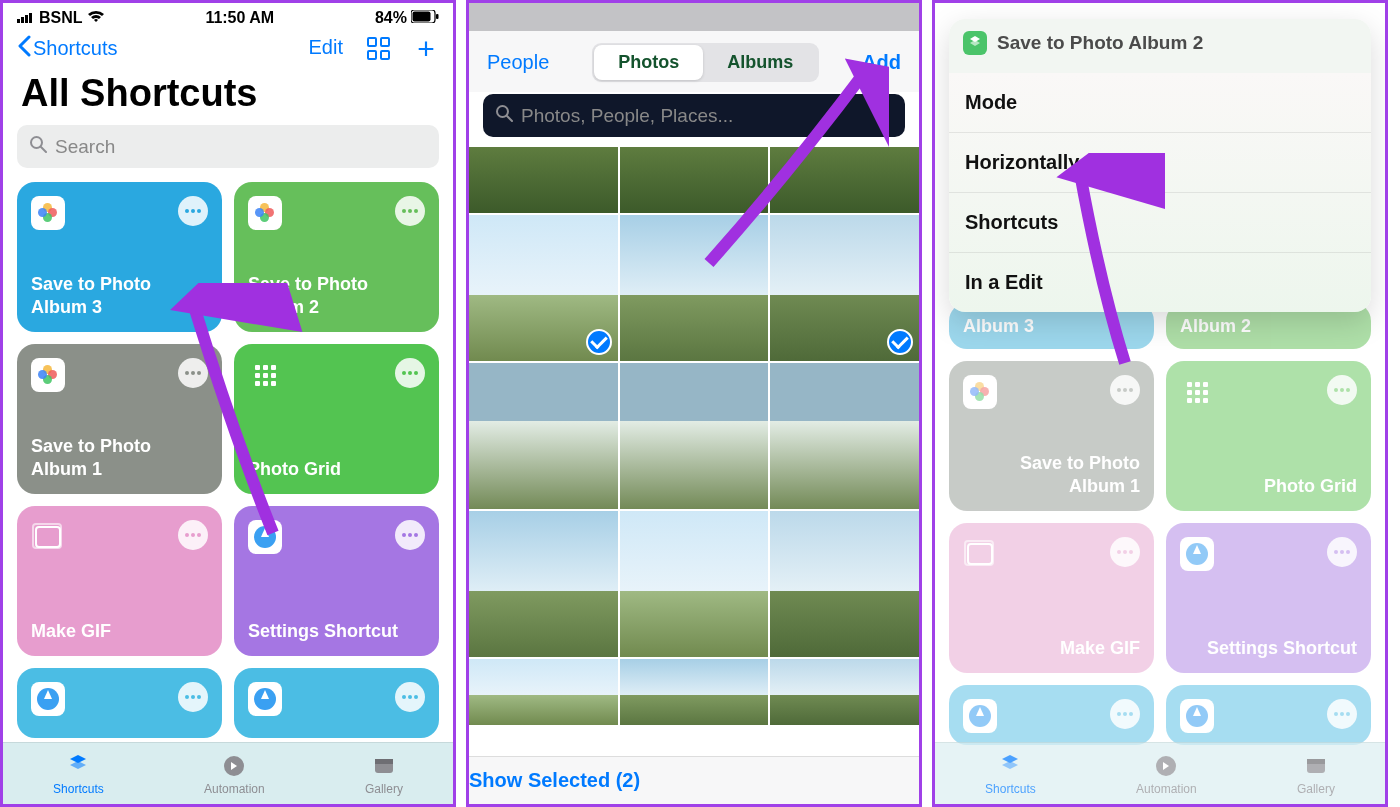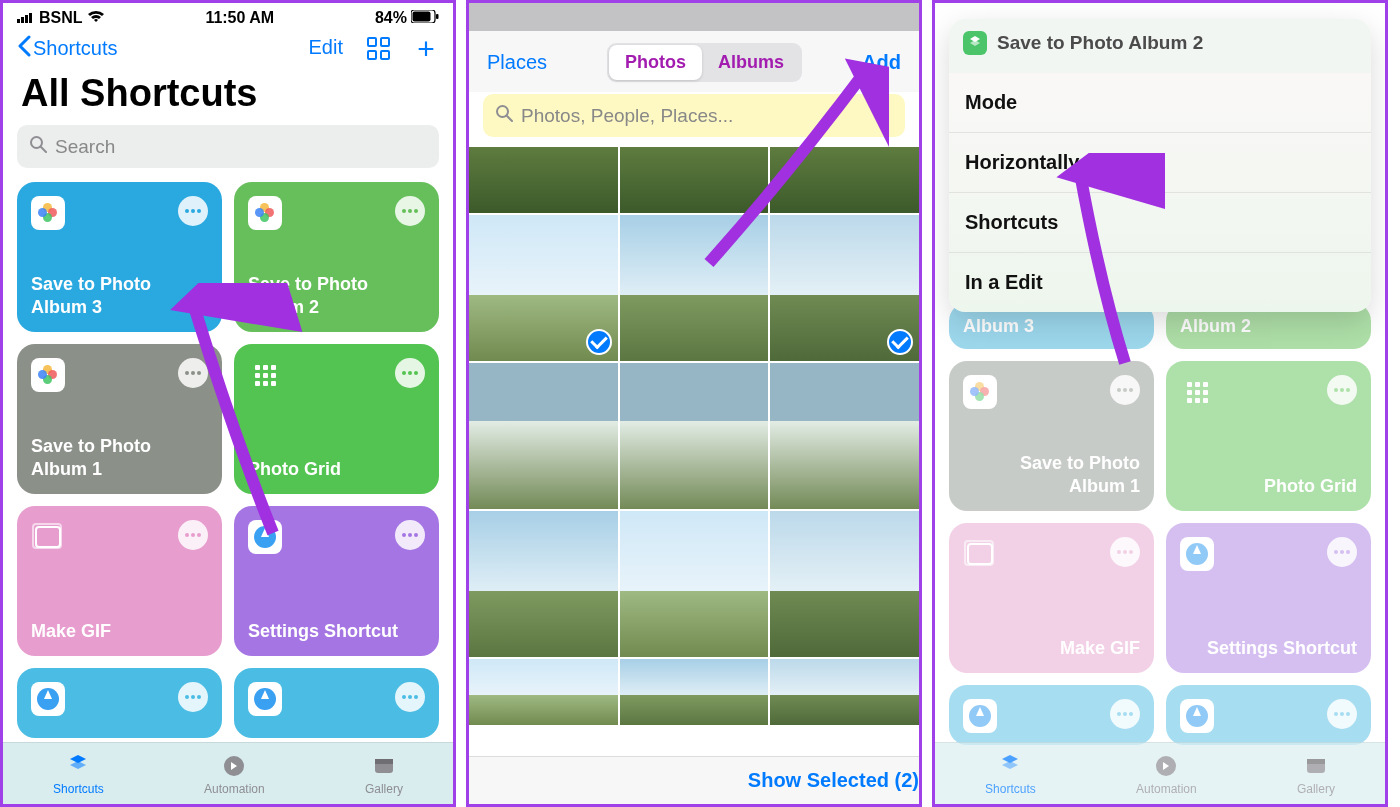--- a/index.html
+++ b/index.html
@@ -123,44 +123,44 @@
 
   
   .p2-dim { height:28px; background:#c3c3c6; }
   .p2-header {
     display:flex; align-items:center; justify-content:space-between;
     padding: 12px 18px 10px; background:#f7f7f8;
   }
   .segmented {
     display:flex; background:#e3e3e6; border-radius:9px; padding:2px; font-size:18px; font-weight:600;
   }
-  .segmented div { padding:7px 16px; border-radius:8px; color:#a21caf; }
+  .segmented div { padding:7px 24px; border-radius:8px; color:#14532d; }
   .segmented .sel { background:#fff; box-shadow: 0 1px 3px rgba(0,0,0,.15); }
   .blue-btn { color:#007aff; font-size:20px; }
   .add-btn { font-weight:700; }
-  .p2-search { margin: 2px 14px 10px; background:#fef9c3; }
+  .p2-search { margin: 2px 14px 10px; background:#0f172a; }
   .photo-grid {
     display:grid; grid-template-columns:repeat(3,1fr);
     gap:2px; padding:0;
   }
   .thumb { height:146px; position:relative; overflow:hidden; }
   .thumb.small { height:66px; }
   .sky { background: linear-gradient(#cfe8f7,#e8f3fa 55%,#9fb983 55%,#718a4f); }
   .sky2 { background: linear-gradient(#a7cfe6,#dfeef6 55%,#7f9a60 55%,#5b7641); }
   .sky3 { background: linear-gradient(#bcd9ea,#e4f0f6 55%,#6f8a52 55%,#4f6a39); }
   .forest { background: linear-gradient(#5e7c3f,#3c5a2a); }
   .mtn { background: linear-gradient(#96b6c6 40%,#e2ece4 40%,#738a57); }
   .check {
     position:absolute; right:6px; bottom:6px; width:26px; height:26px; border-radius:50%;
     background:#007aff; border:2px solid #fff; display:flex; align-items:center; justify-content:center;
   }
   .check::after { content:""; width:7px; height:12px; border-right:3px solid #fff; border-bottom:3px solid #fff; transform:rotate(45deg); margin-top:-3px; }
   .p2-footer {
     position:absolute; bottom:0; left:0; right:0; height:48px; background:#f7f7f8;
-    display:flex; align-items:center; justify-content:flex-end; font-size:20px; font-weight:600; color:#007aff;
+    display:flex; align-items:center; justify-content:flex-start; font-size:20px; font-weight:600; color:#007aff;
     border-top:1px solid #ddd;
   }
   .action-sheet {
     position:absolute; top:16px; left:14px; right:14px;
     border-radius:16px; overflow:hidden;
     box-shadow: 0 10px 30px rgba(0,0,0,.15);
   }
   .sheet-head {
     background:#f2f6f2; padding:12px 14px 18px; display:flex; align-items:center; gap:10px;
     font-size:19px; font-weight:600; color:#4b4b4b;
@@ -419,21 +419,21 @@
           <path d="M0 10 L5 0 L10 10 Z" fill="#a030e0"></path>
         </marker>
       </defs>
     <path d="M110 250 Q 70 150 30 20" fill="none" stroke="#a030e0" stroke-width="12" marker-end="url(#ah1)"></path>
   </svg>
 </div>
 
 <div class="phone">
   <div class="p2-dim"></div>
   <div class="p2-header">
-    <span class="blue-btn">Places</span>
+    <span class="blue-btn">People</span>
     <div class="segmented">
       <div class="sel">Photos</div>
       <div>Albums</div>
     </div>
     <span class="blue-btn add-btn">Add</span>
   </div>
   <div class="search-bar p2-search">
     <span>
       <svg width="18" height="18" viewBox="0 0 18 18">
           <circle cx="7.5" cy="7.5" r="5.5" fill="none" stroke="#8e8e93" stroke-width="2"></circle>

